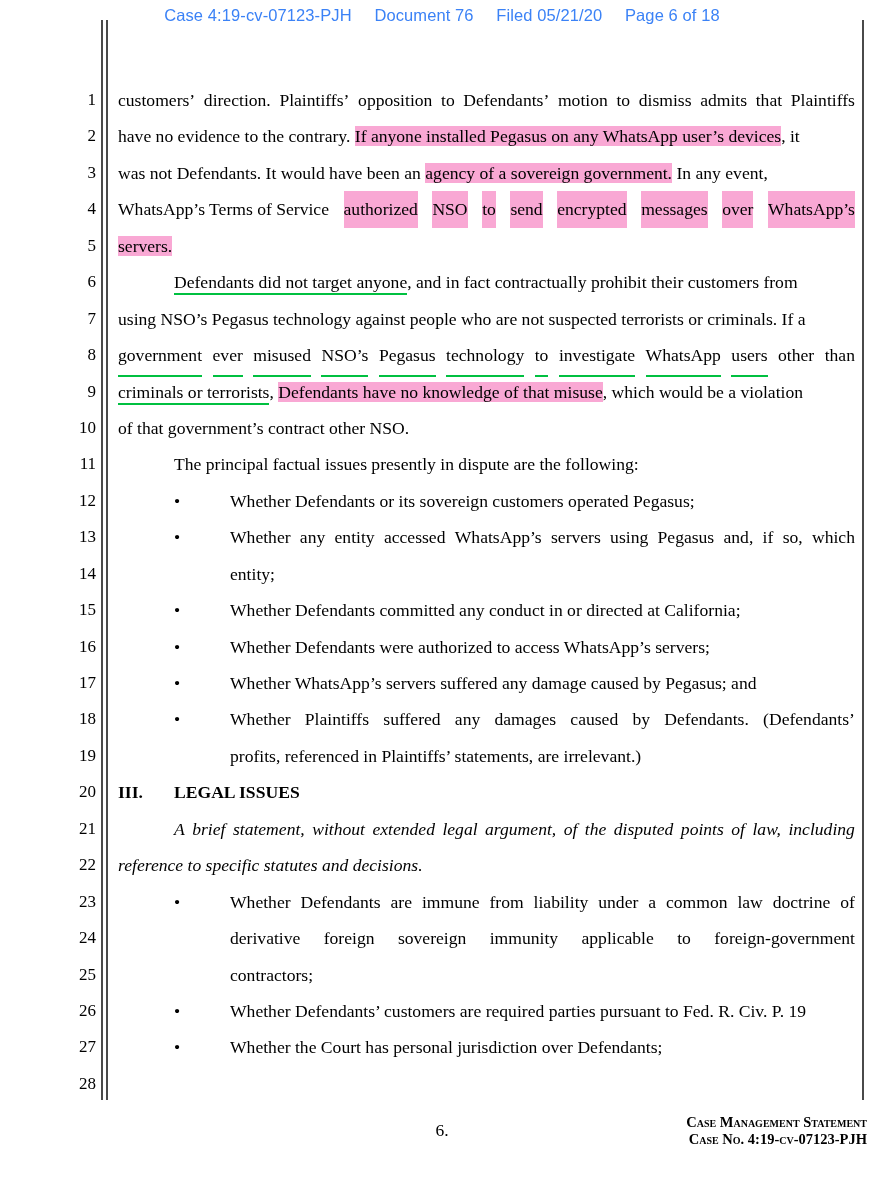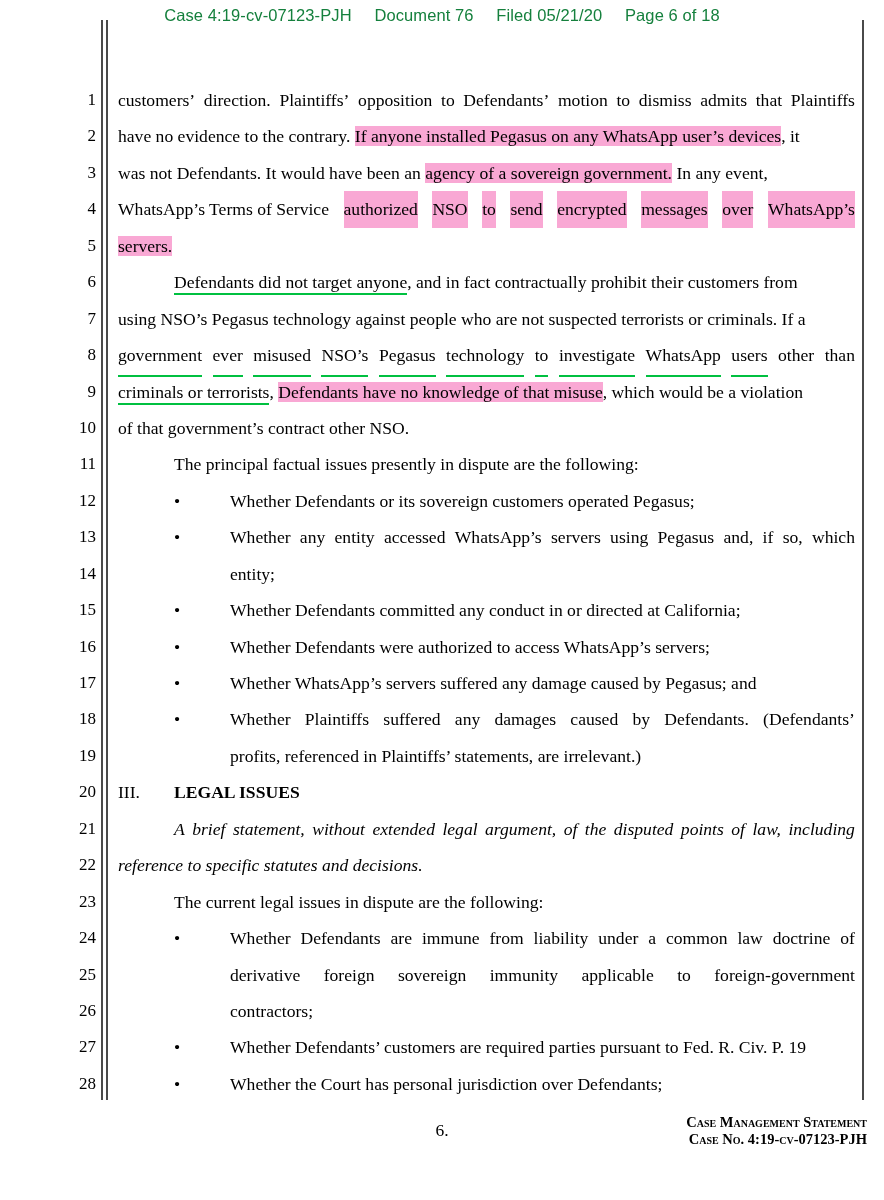--- a/index.html
+++ b/index.html
@@ -19,21 +19,21 @@
 
   
   #ecf-header {
     position: absolute;
     top: 6px;
     left: 0;
     width: 884px;
     text-align: center;
     font-family: "Liberation Sans", sans-serif;
     font-size: 16.5px;
-    color: #15803d;
+    color: #3b82f6;
     white-space: nowrap;
     letter-spacing: 0.1px;
   }
   #ecf-header span { margin-right: 18px; }
   #ecf-header span:last-child { margin-right: 0; }
 
   
   .rule {
     position: absolute;
     background: #4a4a4a;
@@ -91,21 +91,21 @@
   .bullet {
     position: absolute;
     left: 56px;
     top: 0;
     font-size: 17.6px;
   }
 
   .sec-num {
     display: inline-block;
     width: 56px;
-    font-weight: normal;
+    font-weight: bold;
   }
 
   
   #footer-pageno {
     position: absolute;
     left: 0;
     top: 1120px;
     width: 884px;
     text-align: center;
     font-size: 17.5px;
@@ -330,23 +330,20 @@
       <span>of</span>
       <span>law,</span>
       <span>including</span>
     </div>
   </div>
 
   <div class="ln ital">
     <span>reference to specific statutes and decisions.</span>
   </div>
 
-  <div class="ln">
-    <span style="display:inline-block;width:56px"></span><span>The current legal issues in dispute are the following:</span>
-  </div>
 
   <div class="ln bulletrow">
     <span class="bullet">•</span>
     <div class="just bul">
       <span>Whether</span>
       <span>Defendants</span>
       <span>are</span>
       <span>immune</span>
       <span>from</span>
       <span>liability</span>

